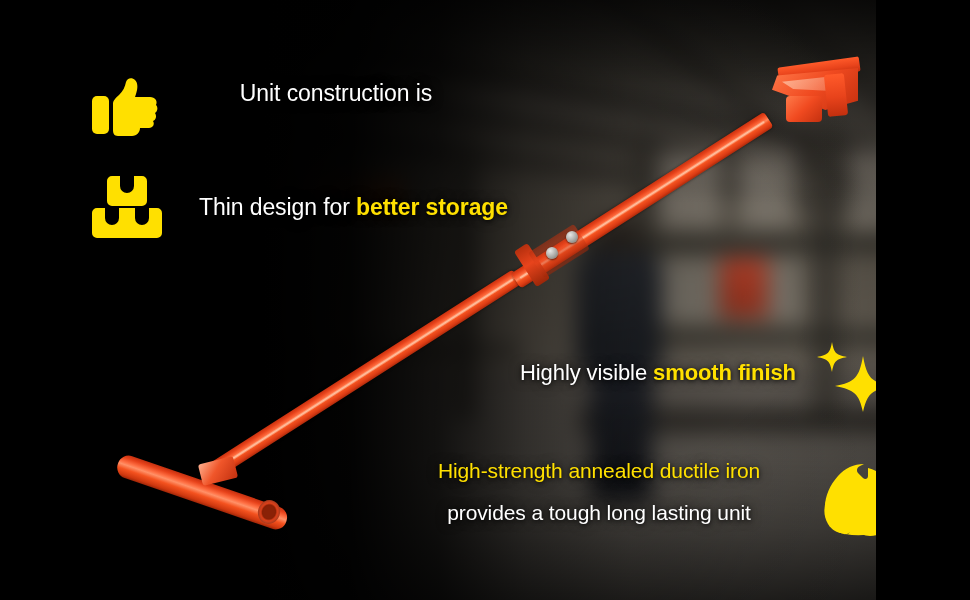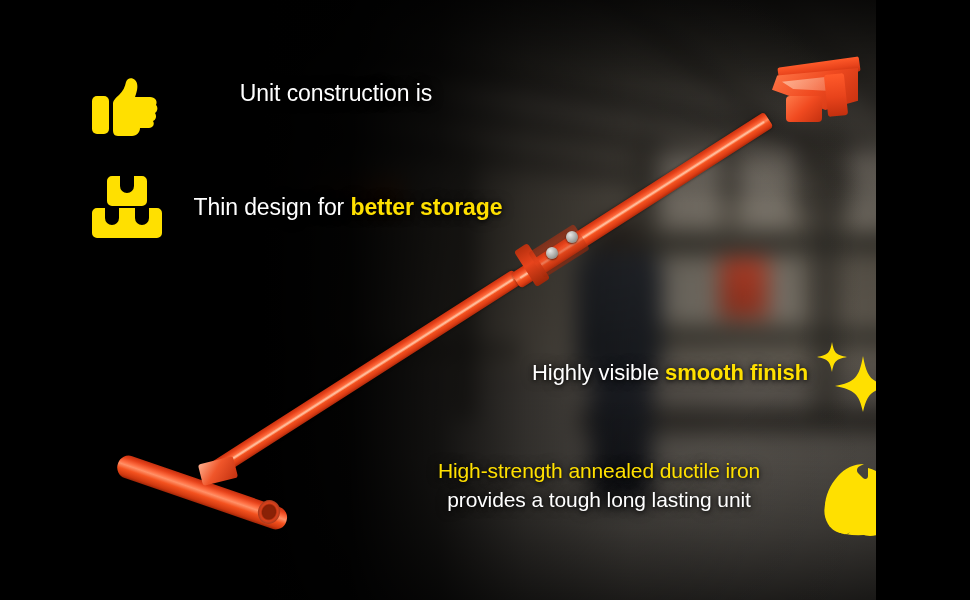--- a/index.html
+++ b/index.html
@@ -197,29 +197,29 @@
   }
   .ctext .hl{ color:#ffe000; font-weight:700; }
 
   .icon{ position:absolute; display:block; }
 
   
   #co-maintenance{ left:178px; top:78px; width:316px; text-align:center; }
   #co-maintenance .l1{ font-size:23px; line-height:30px; }
   #co-maintenance .l2{ font-size:24px; line-height:31px; font-weight:700; color:#ffe000; }
 
-  #co-storage{ left:188px; top:192px; width:320px; text-align:center; }
+  #co-storage{ left:188px; top:192px; width:320px; text-align:right; }
   #co-storage .l1{ font-size:23px; line-height:31px; }
 
-  #co-finish{ left:508px; top:358px; width:300px; text-align:right; }
+  #co-finish{ left:508px; top:358px; width:300px; text-align:center; }
   #co-finish .l1{ font-size:22px; line-height:30px; }
 
   #co-iron{ left:404px; top:457px; width:390px; text-align:center; }
   #co-iron .l1{ font-size:21px; line-height:28px; font-weight:400; color:#ffe000; }
-  #co-iron .l2{ font-size:21px; line-height:29px; }
+  #co-iron .l2{ font-size:21px; line-height:29px;margin-top:13px; }
 
   #icon-thumbsup{ left:92px; top:78px;  width:66px; height:62px; }
   #icon-boxes{    left:90px; top:174px; width:70px; height:66px; }
   #icon-sparkle{  left:815px; top:338px; width:78px; height:76px; }
   #icon-bicep{    left:820px; top:462px; width:76px; height:74px; }
 
   svg{ display:block; overflow:visible; }
 </style>
 </head>
 <body>

